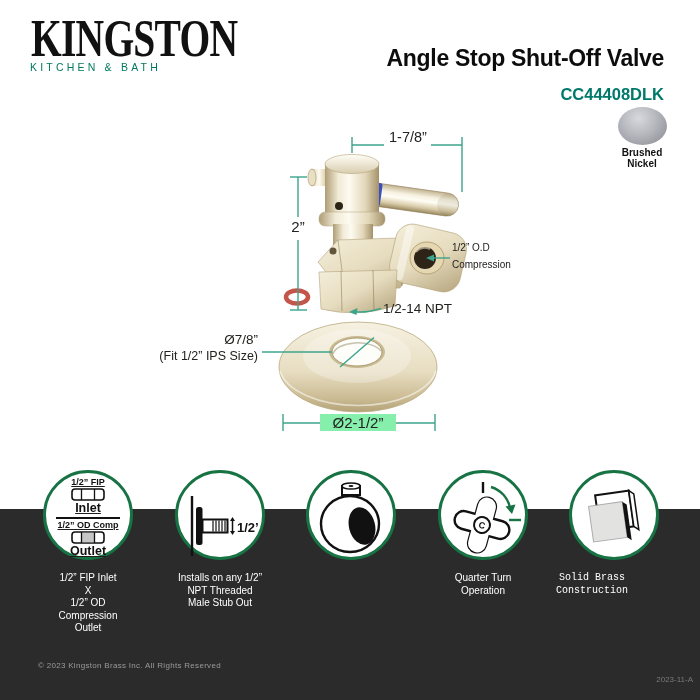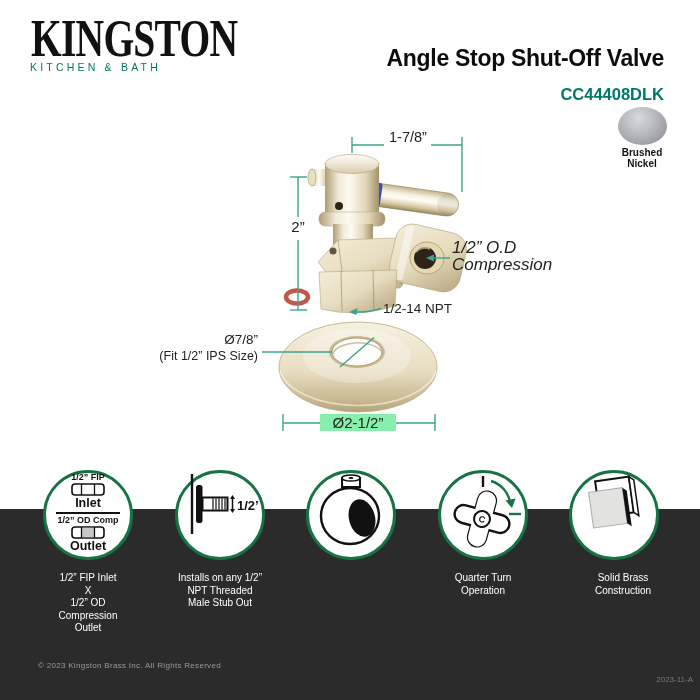--- a/index.html
+++ b/index.html
@@ -19,44 +19,44 @@
   .swatch{position:absolute;left:618px;top:107px;width:49px;height:38px;border-radius:50%;
           background:radial-gradient(ellipse at 42% 30%, #d8d9dd 0%, #b6b7bd 45%, #9c9da4 75%, #8e8f96 100%);}
   .finish{position:absolute;left:603px;top:148px;width:78px;text-align:center;
           font-size:10px;font-weight:bold;line-height:10.5px;color:#111;}
   .finish span{display:block;}
 
   
   .dim-label{position:absolute;z-index:3;color:#222220;white-space:nowrap;}
   .lbl-width{left:375px;top:129px;width:66px;text-align:center;font-size:14.5px;}
   .lbl-height{left:284px;top:218px;width:28px;text-align:center;font-size:15px;background:#fff;}
-  .lbl-od{left:452px;top:240px;font-size:17px;line-height:16.5px;font-style:italic;}
+  .lbl-od{left:452px;top:240px;font-size:10px;line-height:16.5px;}
   .lbl-od span{display:block;}
   .lbl-npt{left:383px;top:301px;font-size:13.5px;}
   .lbl-fdia{left:176px;top:332px;width:82px;text-align:right;font-size:13.5px;}
   .lbl-ffit{left:158px;top:349px;width:100px;text-align:right;font-size:12.5px;}
   .lbl-fdim{left:320px;top:414px;width:76px;text-align:center;font-size:15px;background:#86efac;}
 
   svg.diagram{position:absolute;left:0;top:0;z-index:1;}
 
   
   .dark-band{position:absolute;left:0;top:509px;width:700px;height:191px;background:#2b2b2b;}
   .feature-circle{position:absolute;top:470px;width:90px;height:90px;border-radius:50%;
                   background:#fff;border:3px solid #177344;box-sizing:border-box;z-index:2;
-                  display:flex;align-items:flex-start;justify-content:center;}
+                  display:flex;align-items:flex-end;justify-content:center;text-decoration:underline;}
   .fc1{left:43px;}.fc2{left:175px;}.fc3{left:306px;}.fc4{left:438px;}.fc5{left:569px;}
   .fc-inner{display:flex;flex-direction:column;align-items:center;line-height:1;color:#111;}
   .fc-tiny{font-size:9px;font-weight:bold;}
   .fc-small{font-size:12.5px;font-weight:bold;margin-top:1px;}
   .fc-div{width:64px;height:1.5px;background:#111;margin:2.5px 0 2px 0;}
 
   .feature-caption{position:absolute;top:572px;width:150px;text-align:center;z-index:2;
                    color:#ffffff;font-size:10px;line-height:12.5px;}
   .feature-caption span{display:block;}
-  .cap1{left:13px;}.cap2{left:145px;}.cap3{left:276px;}.cap4{left:408px;}.cap5{left:548px;}
+  .cap1{left:13px;}.cap2{left:145px;}.cap3{left:276px;}.cap4{left:408px;}.cap5{left:517px;font-family:Liberation Mono, monospace;}
 
   .copyright{position:absolute;left:38px;top:661px;font-size:8px;color:#9a9a9a;z-index:2;letter-spacing:.3px;}
   .doc-code{position:absolute;right:7px;top:675px;font-size:8px;color:#7a7a7a;z-index:2;}
 </style>
 </head>
 <body>
 
 <div class="page">
 
   <div class="brand-name">KINGSTON</div>

